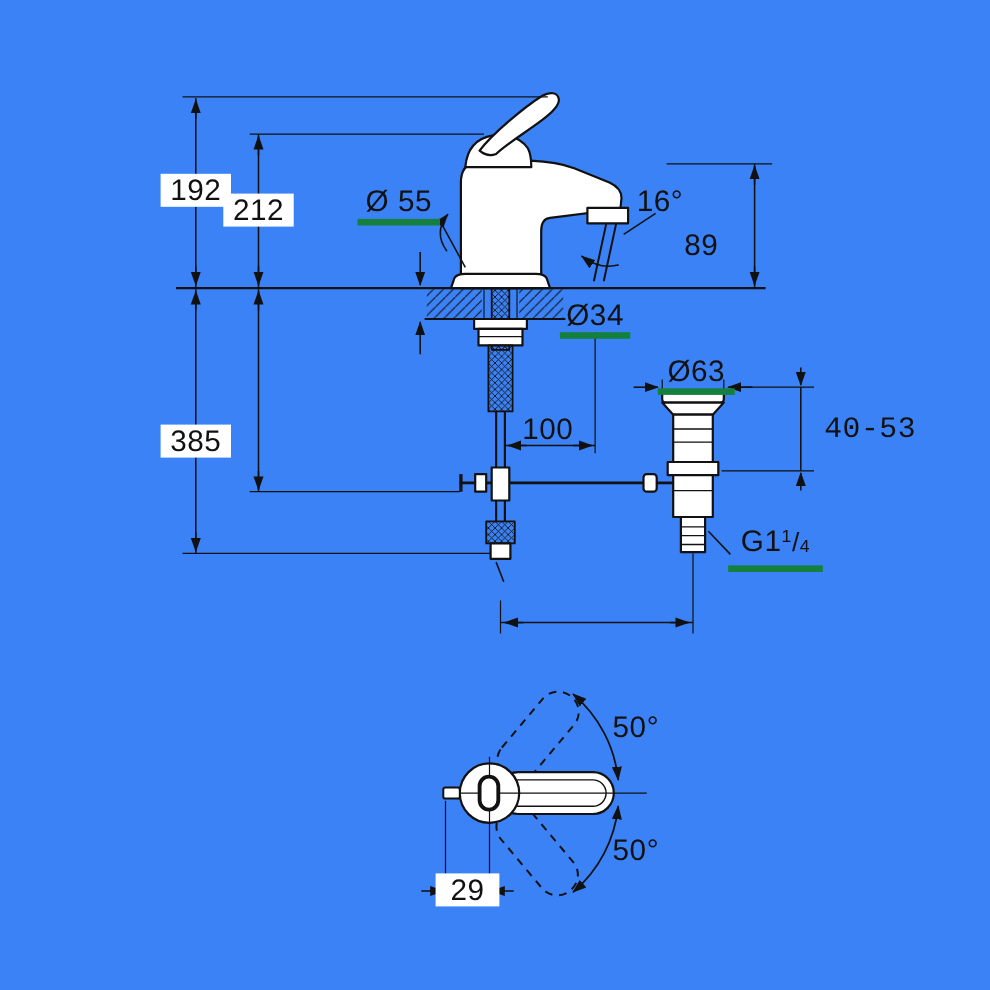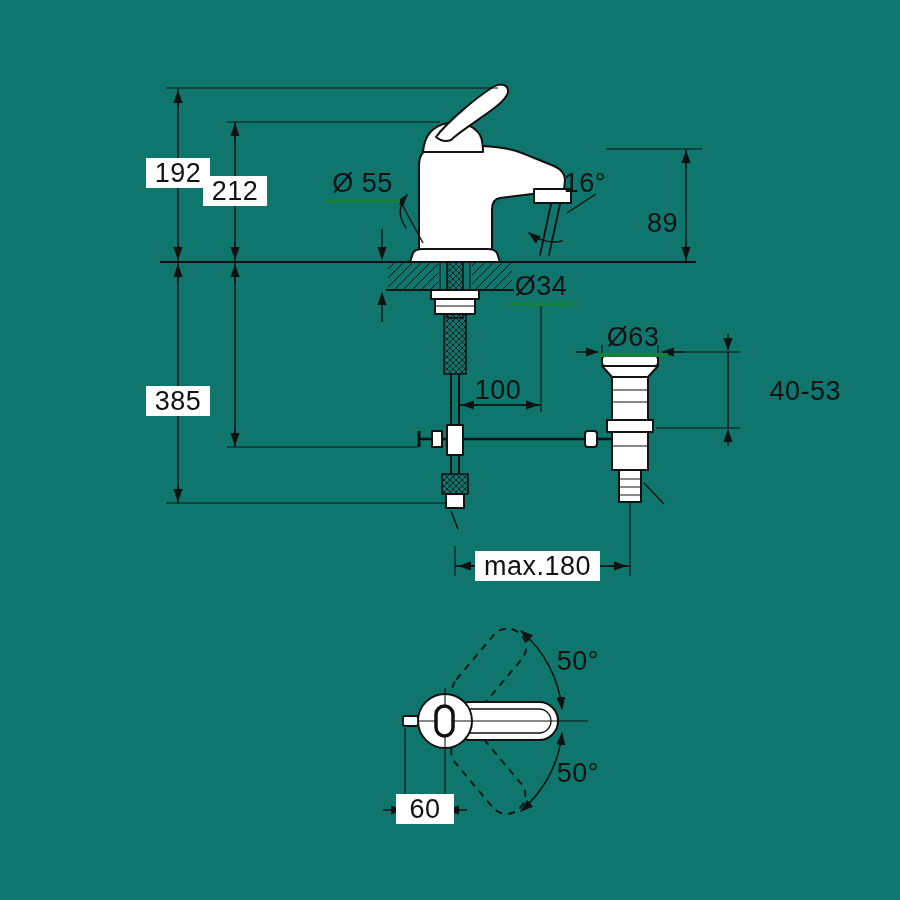--- a/index.html
+++ b/index.html
@@ -1,24 +1,24 @@
 <!DOCTYPE html>
 <html><head>
 <meta charset="utf-8">
 <style>
   html,body{margin:0;padding:0;background:#fff;}
-  .stage{position:relative;width:900px;height:900px;background:#0f766e;overflow:hidden;
+  .stage{position:relative;width:900px;height:900px;background:#3b82f6;overflow:hidden;
          font-family:"Liberation Sans",sans-serif;color:#111;}
   .stage svg{position:absolute;left:0;top:0;}
   .lbl{position:absolute;font-size:27px;line-height:30px;text-align:center;
        letter-spacing:.5px;color:#111;white-space:nowrap;}
   .bg{background:#fff;}
-  .ul{border-bottom:4px solid #15803d;padding-bottom:1px;}
-  .right{text-align:right;}
-  .left{text-align:right;}
+  .ul{border-bottom:6px solid #15803d;padding-bottom:1px;}
+  .right{text-align:left;}
+  .left{text-align:center;font-family:Liberation Mono, monospace;}
   .fr-num{font-size:16px;vertical-align:8px;}
   .fr-den{font-size:16px;vertical-align:-1px;}
   .fr-slash{font-size:24px;}
 </style>
 </head>
 <body>
 
 <div class="stage">
 
 <svg width="900" height="900" viewBox="0 0 900 900">
@@ -162,25 +162,27 @@
       <path d="M405,810 H445" stroke-width="1.4"></path>
       <path d="M383,810 H403" stroke-width="1.4" marker-end="url(#arr)"></path>
       <path d="M467,810 H447" stroke-width="1.4" marker-end="url(#arr)"></path>
     </g>
   </g>
 </svg>
 
   <div class="lbl bg" style="left:146px;top:158px;width:64px">192</div>
   <div class="lbl bg" style="left:203px;top:176px;width:64px">212</div>
   <div class="lbl ul" style="left:325px;top:168px;width:75px">Ø 55</div>
-  <div class="lbl" style="left:553px;top:168px;width:64px">16°</div>
+  <div class="lbl" style="left:568px;top:168px;width:64px">16°</div>
   <div class="lbl right" style="left:622px;top:208px;width:56px">89</div>
   <div class="lbl ul" style="left:509px;top:271px;width:64px">Ø34</div>
   <div class="lbl bg" style="left:146px;top:386px;width:64px">385</div>
   <div class="lbl" style="left:466px;top:375px;width:64px">100</div>
   <div class="lbl ul" style="left:598px;top:322px;width:70px">Ø63</div>
   <div class="lbl left" style="left:741px;top:376px;width:100px">40-53</div>
-  <div class="lbl bg" style="left:475px;top:551px;width:125px">max.180</div>
+  <div class="lbl ul" style="left:662px;top:474px;width:86px">
+    <span>G1</span><span class="fr-num">1</span><span class="fr-slash">/</span><span class="fr-den">4</span>
+  </div>
   <div class="lbl" style="left:546px;top:646px;width:64px">50°</div>
   <div class="lbl" style="left:546px;top:758px;width:64px">50°</div>
-  <div class="lbl bg" style="left:396px;top:794px;width:58px">60</div>
+  <div class="lbl bg" style="left:396px;top:794px;width:58px">29</div>
 
 </div>
 
 </body></html>

